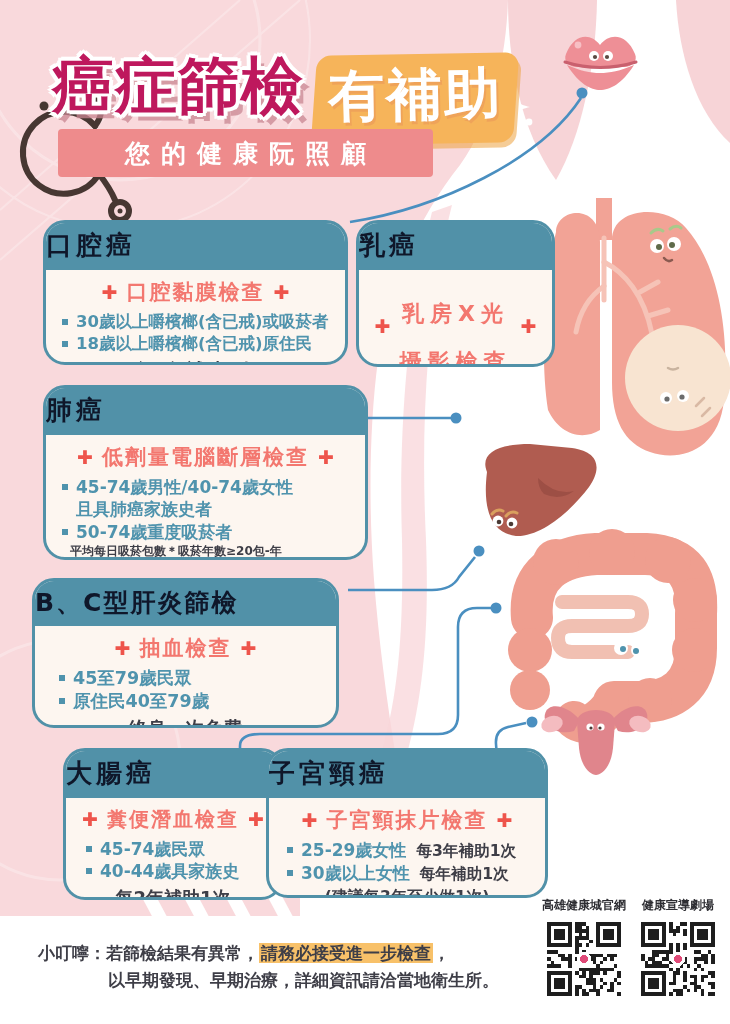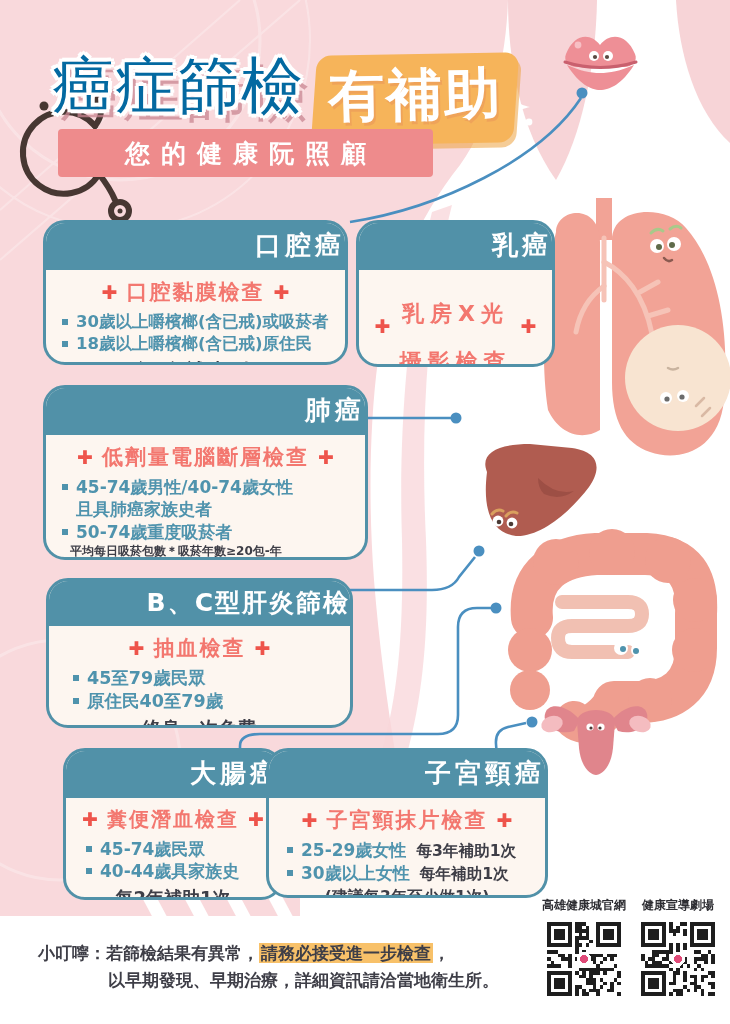--- a/index.html
+++ b/index.html
@@ -2,35 +2,35 @@
 <html><head>
 <meta charset="utf-8">
 <style>
   html,body{margin:0;padding:0;background:#888;}
   .poster{position:relative;width:730px;height:1024px;overflow:hidden;background:#f9d9dc;
     font-family:"DejaVu Sans",sans-serif;-webkit-font-smoothing:antialiased;}
   .scene{position:absolute;left:0;top:0;width:730px;height:1024px;}
 
   
   .title-block{position:absolute;left:52px;top:52px;display:flex;align-items:flex-start;z-index:5;}
-  .t-main{font-size:62px;font-weight:400;color:#0369a1;letter-spacing:1px;line-height:1.1;
+  .t-main{font-size:62px;font-weight:700;color:#be185d;letter-spacing:1px;line-height:1.1;
     text-shadow:-3px -3px 0 #fff,3px -3px 0 #fff,-3px 3px 0 #fff,3px 3px 0 #fff,
       0 -4px 0 #fff,0 4px 0 #fff,-4px 0 0 #fff,4px 0 0 #fff,7px 8px 0 rgba(200,134,145,.75);}
   .t-accent{margin-left:10px;margin-top:2px;background:#f6b45a;border-radius:14px;
     transform:skewX(-5deg) rotate(-1deg);padding:4px 14px 10px;box-shadow:3px 5px 0 rgba(237,162,63,.55);}
   .t-accent span{display:inline-block;transform:skewX(5deg);font-size:56px;font-weight:900;color:#fff;
     text-shadow:2px 3px 0 rgba(233,150,90,.55);letter-spacing:2px;}
   .subtitle-bar{position:absolute;left:58px;top:129px;width:375px;height:48px;background:#ee8b8c;
     border-radius:4px;display:flex;align-items:center;justify-content:center;z-index:5;}
   .subtitle-bar span{color:#fff;font-weight:800;font-size:25px;letter-spacing:11px;padding-left:11px;}
 
   
   .card{position:absolute;background:#fdf6f0;border:3px solid #5191a8;border-radius:22px;
     overflow:hidden;box-sizing:border-box;z-index:6;}
-  .card-h{background:#5191a8;color:#ffffff;text-align:right;font-weight:900;font-size:26px;
+  .card-h{background:#5191a8;color:#0f172a;text-align:left;font-weight:900;font-size:26px;
     letter-spacing:4px;padding:5px 0 7px;}
   .card-b{padding:4px 10px 0;}
   .exam{display:flex;justify-content:center;align-items:center;gap:9px;
     color:#f3776f;font-weight:900;margin:4px 0 5px;}
   .exam .xtxt{letter-spacing:2px;}
   .plus{color:#ee544b;font-weight:900;font-size:19px;line-height:1;}
   ul.blist{list-style:none;margin:0;padding:0 0 0 6px;}
   ul.blist li{display:flex;align-items:flex-start;color:#4f93ad;font-weight:700;line-height:1.32;}
   .sq{flex:0 0 auto;width:6px;height:6px;background:#4f93ad;margin:8px 8px 0 0;}
   .cfoot{text-align:center;color:#3e3e47;font-weight:900;font-size:19px;margin-top:3px;}
@@ -38,21 +38,21 @@
   .suffix{color:#3e3e47;margin-left:10px;font-size:.92em;}
 
   .card-oral{left:43px;top:220px;width:305px;height:145px;}
   .card-oral ul{font-size:16.5px;}
   .card-breast{left:356px;top:220px;width:199px;height:147px;}
   .card-breast ul{font-size:18px;justify-content:center;}
   .exam-v{display:flex;flex-direction:column;align-items:center;line-height:1.15;}
   .exam-v span{letter-spacing:6px;font-size:22px;margin-top:23px;}
   .card-lung{left:43px;top:385px;width:325px;height:175px;}
   .card-lung ul{font-size:17px;}
-  .card-hep{left:46px;top:578px;width:307px;height:150px;}
+  .card-hep{left:32px;top:578px;width:307px;height:150px;}
   .card-hep ul{font-size:17.5px;padding-left:14px;}
   .card-colo{left:43px;top:748px;width:220px;height:152px;margin-left:20px;}
   .card-colo ul{font-size:17px;padding-left:10px;}
   .card-cerv{left:266px;top:748px;width:282px;height:150px;}
   .card-cerv ul{font-size:17px;padding-left:8px;}
   .card-cerv .cfoot{font-size:16px;}
   .exam-s{font-size:21px;}
 
   
   .reminder{position:absolute;left:38px;top:940px;width:480px;color:#3e3e47;font-weight:800;

